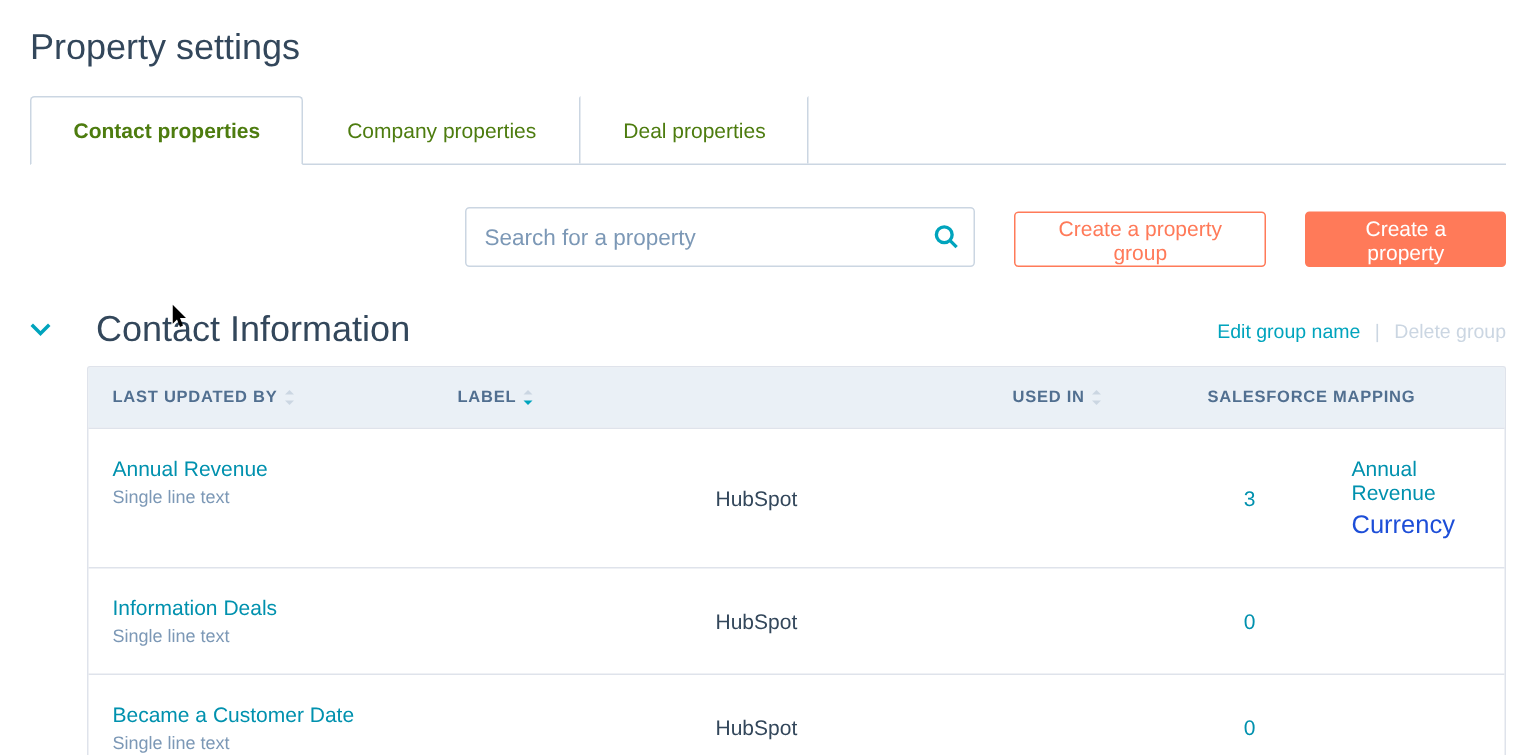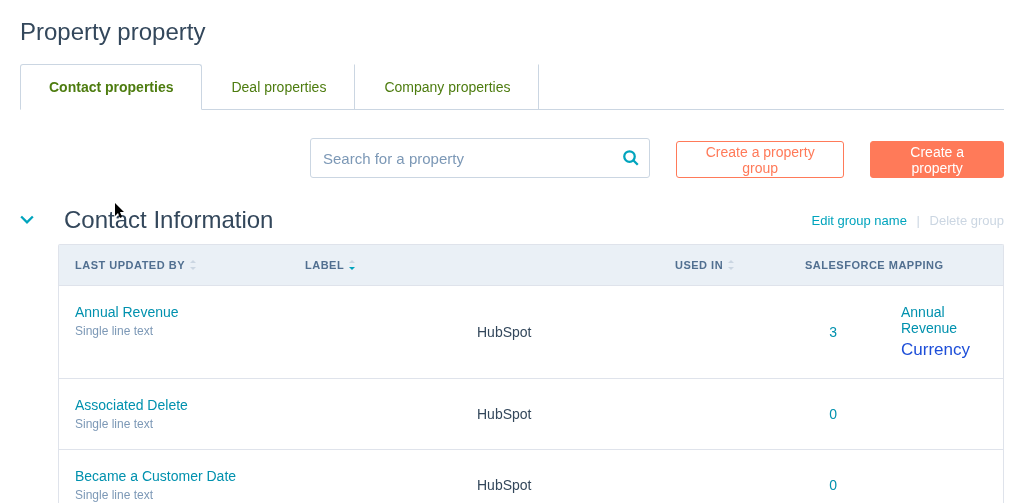--- a/index.html
+++ b/index.html
@@ -42,26 +42,26 @@
 .prop-sub { color: #7c98b6; font-size: 12px; margin-top: 4px; }
 .updated { color: #33475b; align-self:center; }
 .used-val { color: #0091ae; text-align: right; align-self:center; }
 .sf-name { color: #0091ae; font-weight: 500; font-size: 14px; }
 .sf-sub { color: #1d4ed8; font-size: 17px; margin-top: 4px; }
 </style>
 </head>
 <body>
 
 <div class="container">
-  <h1 class="page-title">Property property</h1>
+  <h1 class="page-title">Property settings</h1>
 
   <div class="tabs">
     <div class="tab active"><span>Contact properties</span></div>
+    <div class="tab"><span>Company properties</span></div>
     <div class="tab"><span>Deal properties</span></div>
-    <div class="tab"><span>Company properties</span></div>
   </div>
 
   <div class="toolbar">
     <div class="search-wrap">
       <input class="search-input" type="text" placeholder="Search for a property" style="">
       <svg class="search-icon" viewBox="0 0 24 24" fill="none" stroke="#00a4bd" stroke-width="3">
           <circle cx="10" cy="10" r="7"></circle>
           <line x1="21" y1="21" x2="15" y2="15"></line>
         </svg>
     </div>
@@ -129,21 +129,21 @@
     <div class="td col-updated updated">HubSpot</div>
     <div class="td col-used used-val">3</div>
     <div class="td col-sf">
       <div class="sf-name">Annual Revenue</div>
       <div class="sf-sub">Currency</div>
     </div>
   </div>
 
   <div class="trow">
     <div class="td col-label">
-      <div class="prop-name">Associated Delete</div>
+      <div class="prop-name">Information Deals</div>
       <div class="prop-sub">Single line text</div>
     </div>
     <div class="td col-updated updated">HubSpot</div>
     <div class="td col-used used-val">0</div>
     <div class="td col-sf">
       
       
     </div>
   </div>
 

